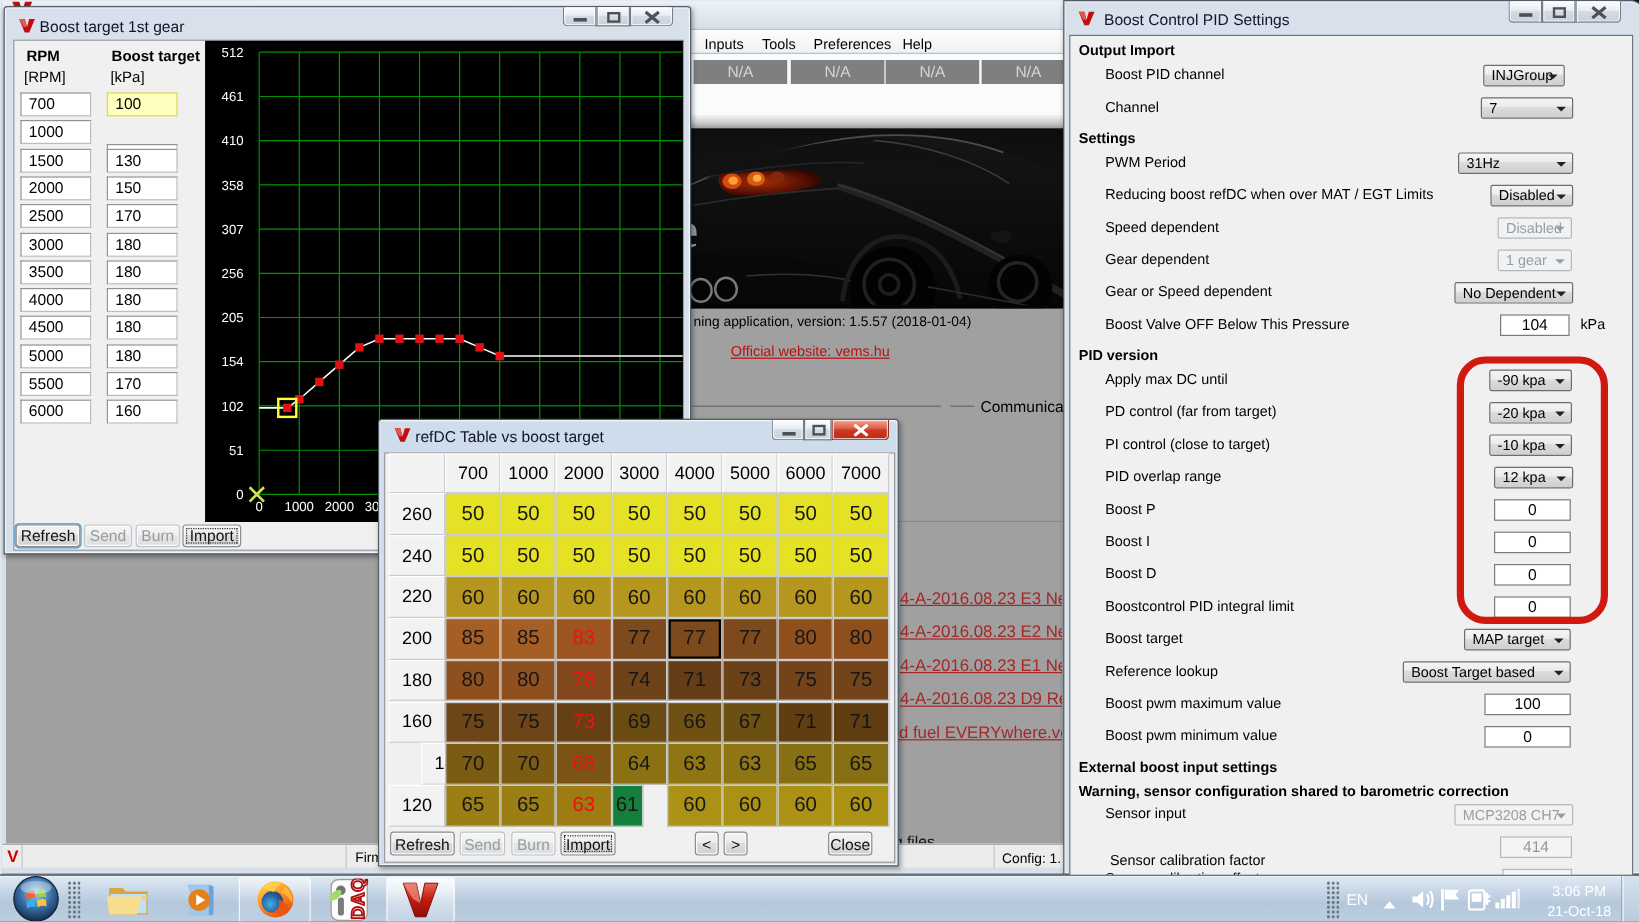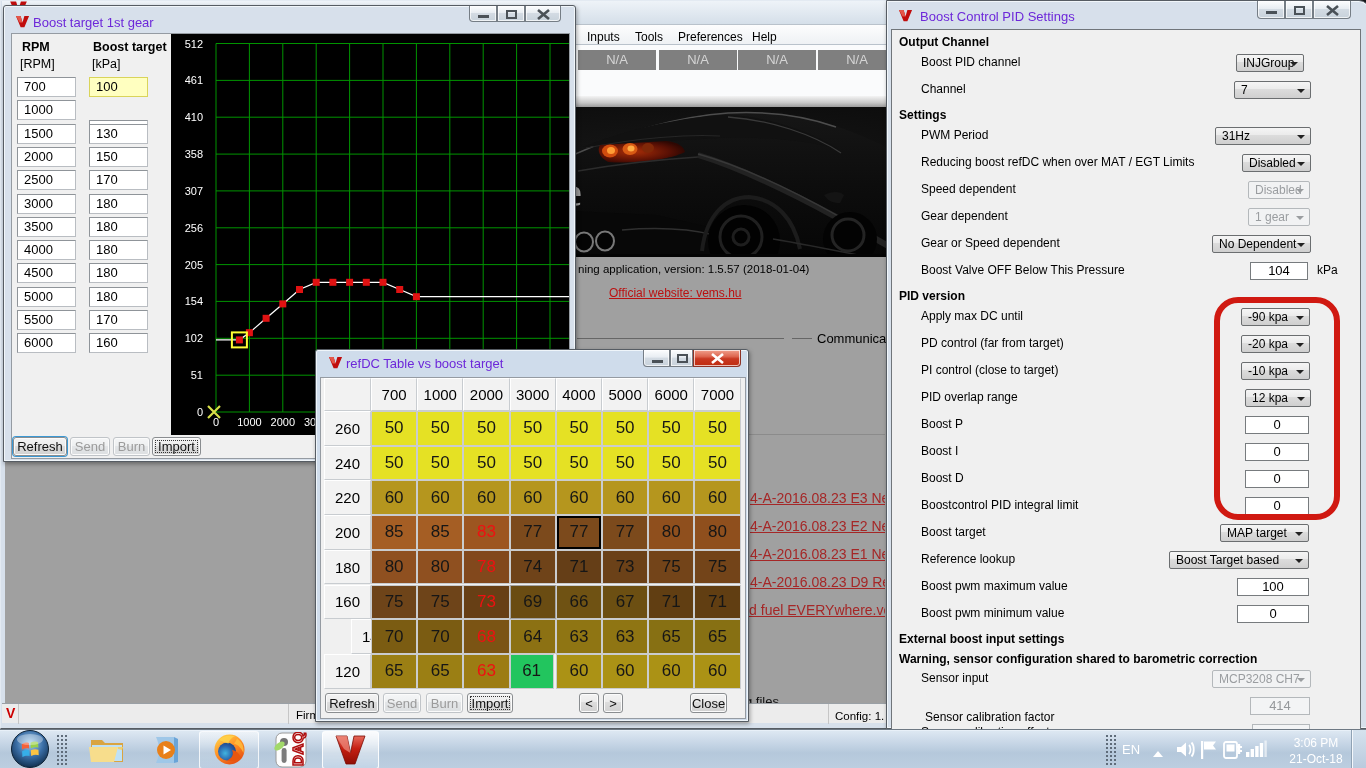--- a/index.html
+++ b/index.html
@@ -1,21 +1,21 @@
 <!DOCTYPE html>
 <html><head><meta charset="utf-8"><title>screen</title>
 <style>
 *{margin:0;padding:0;box-sizing:border-box}
 body{font-family:"Liberation Sans",sans-serif;}
 #screen{position:relative;width:1366px;height:768px;overflow:hidden;background:#15171a;font-family:"Liberation Sans",sans-serif;}
 .abs{position:absolute;}
 .lbl{position:absolute;font-size:13px;color:#000;white-space:nowrap;line-height:14px;}
 .b{font-weight:bold;}
 .win{position:absolute;background:#d7e0eb;border:1px solid #565c63;border-radius:3px 3px 0 0;box-shadow:inset 0 0 0 1px rgba(250,253,255,.75), 1px 2px 4px rgba(0,0,0,.35);}
-.ttl{position:absolute;font-size:13px;color:#6d28d9;white-space:nowrap;}
+.ttl{position:absolute;font-size:13px;color:#0f172a;white-space:nowrap;}
 .vico{position:absolute;width:15px;height:15px;}
 .capbtn{position:absolute;height:16px;border:1px solid #757d85;border-top:none;border-radius:0 0 3px 3px;background:linear-gradient(#fcfdfe,#e8edf2 45%,#d3dbe3 50%,#c8d2db);box-shadow:inset 0 0 0 1px rgba(255,255,255,.7);}
 .capbtn.red{background:linear-gradient(#f1a08d,#de6751 40%,#c93822 55%,#bf2c10);border-color:#8d3326;}
 .btn{position:absolute;display:flex;align-items:center;justify-content:center;font-size:13px;color:#111;background:linear-gradient(#f3f3f3,#ececec 45%,#dddddd 46%,#d1d1d1);border:1px solid #8a8d90;border-radius:3px;box-shadow:inset 0 0 0 1px #fbfbfb;}
 .btn.dis{color:#9b9b9b;border-color:#c0c4c8;background:linear-gradient(#f5f6f7,#eef0f1 45%,#e4e6e8 46%,#dcdfe1);}
 .btn.foc{outline:1px dotted #333;outline-offset:-4px;}
 .combo{position:absolute;height:18px;background:linear-gradient(#f5f5f5,#ebebeb 45%,#dcdcdc 46%,#cfcfcf);border:1px solid #6b6e70;border-radius:2px;font-size:12px;color:#000;}
 .combo span{position:absolute;left:6px;top:2px;line-height:13px;}
 .combo i{position:absolute;right:5px;top:7px;width:0;height:0;border:4px solid transparent;border-top:4px solid #222;}
 .combo.dis{background:#f1f2f3;border-color:#b4b8bb;}
@@ -383,21 +383,21 @@
         <div class="cell" style="left:142.4px;top:241.2px;width:46.2px;height:34.7px;background:#7b5414;border:1px solid #caccce;color:#ee1111;">68</div>
         <div class="cell" style="left:188.6px;top:241.2px;width:46.2px;height:34.7px;background:#8c7113;border:1px solid #caccce;">64</div>
         <div class="cell" style="left:234.8px;top:241.2px;width:46.2px;height:34.7px;background:#8f7513;border:1px solid #caccce;">63</div>
         <div class="cell" style="left:281.0px;top:241.2px;width:46.2px;height:34.7px;background:#8f7513;border:1px solid #caccce;">63</div>
         <div class="cell" style="left:327.2px;top:241.2px;width:46.2px;height:34.7px;background:#877013;border:1px solid #caccce;">65</div>
         <div class="cell" style="left:373.4px;top:241.2px;width:46.2px;height:34.7px;background:#877013;border:1px solid #caccce;">65</div>
         <div class="hcell" style="left:3.0px;top:275.9px;width:47.0px;height:34.7px;">120</div>
         <div class="cell" style="left:50.0px;top:275.9px;width:46.2px;height:34.7px;background:#9b7f14;border:1px solid #caccce;">65</div>
         <div class="cell" style="left:96.2px;top:275.9px;width:46.2px;height:34.7px;background:#9b7f14;border:1px solid #caccce;">65</div>
         <div class="cell" style="left:142.4px;top:275.9px;width:46.2px;height:34.7px;background:#9c7c13;border:1px solid #caccce;color:#ee1111;">63</div>
-        <div class="cell" style="left:188.6px;top:275.9px;width:44px;height:34.7px;background:#22c55e;border:1px solid #caccce;">61</div>
+        <div class="cell" style="left:188.6px;top:275.9px;width:26px;height:34.7px;background:#15803d;border:1px solid #caccce;">61</div>
         <div class="cell" style="left:234.8px;top:275.9px;width:46.2px;height:34.7px;background:#ab9215;border:1px solid #caccce;">60</div>
         <div class="cell" style="left:281.0px;top:275.9px;width:46.2px;height:34.7px;background:#ab9215;border:1px solid #caccce;">60</div>
         <div class="cell" style="left:327.2px;top:275.9px;width:46.2px;height:34.7px;background:#ab9215;border:1px solid #caccce;">60</div>
         <div class="cell" style="left:373.4px;top:275.9px;width:46.2px;height:34.7px;background:#ab9215;border:1px solid #caccce;">60</div>
 
     <div class="btn" style="left:4px;top:315px;width:54px;height:20px;">Refresh</div>
     <div class="btn dis" style="left:62px;top:315px;width:38px;height:20px;">Send</div>
     <div class="btn dis" style="left:105px;top:315px;width:37px;height:20px;">Burn</div>
     <div class="btn foc" style="left:146px;top:315px;width:46px;height:20px;">Import</div>
     <div class="btn" style="left:258px;top:315px;width:20px;height:20px;">&lt;</div>
@@ -418,21 +418,21 @@
   <div class="capbtn" style="left:398px;top:0;width:28px;height:18px;border-radius:0;">
         <div class="abs" style="left:8px;top:5px;width:11px;height:9px;border:2px solid #4a5157;"></div>
       </div>
   <div class="capbtn" style="left:426px;top:0;width:38px;height:18px;border-radius:0 0 4px 0;">
         <svg class="abs" style="left:12px;top:4px;" width="13" height="11" viewBox="0 0 13 11">
           <path d="M1,1 L12,10 M12,1 L1,10" stroke="#4a5157" stroke-width="2.6"></path>
         </svg>
       </div>
   <div id="pidbody" class="abs" style="left:4px;top:28px;width:470px;height:701px;background:#f0f0f0;border:1px solid #70757a;overflow:hidden;">
 
-<div class="lbl b" style="left:7px;top:5px;">Output Channel</div>
+<div class="lbl b" style="left:7px;top:5px;">Output Import</div>
         <div class="lbl" style="left:29px;top:25px;">Boost PID channel</div>
         <div class="combo" style="left:344px;top:24px;width:68px;">
           <span>INJGroup</span>
           <i></i>
         </div>
         <div class="lbl" style="left:29px;top:52px;">Channel</div>
         <div class="combo" style="left:342px;top:51px;width:77px;">
           <span>7</span>
           <i></i>
         </div>

